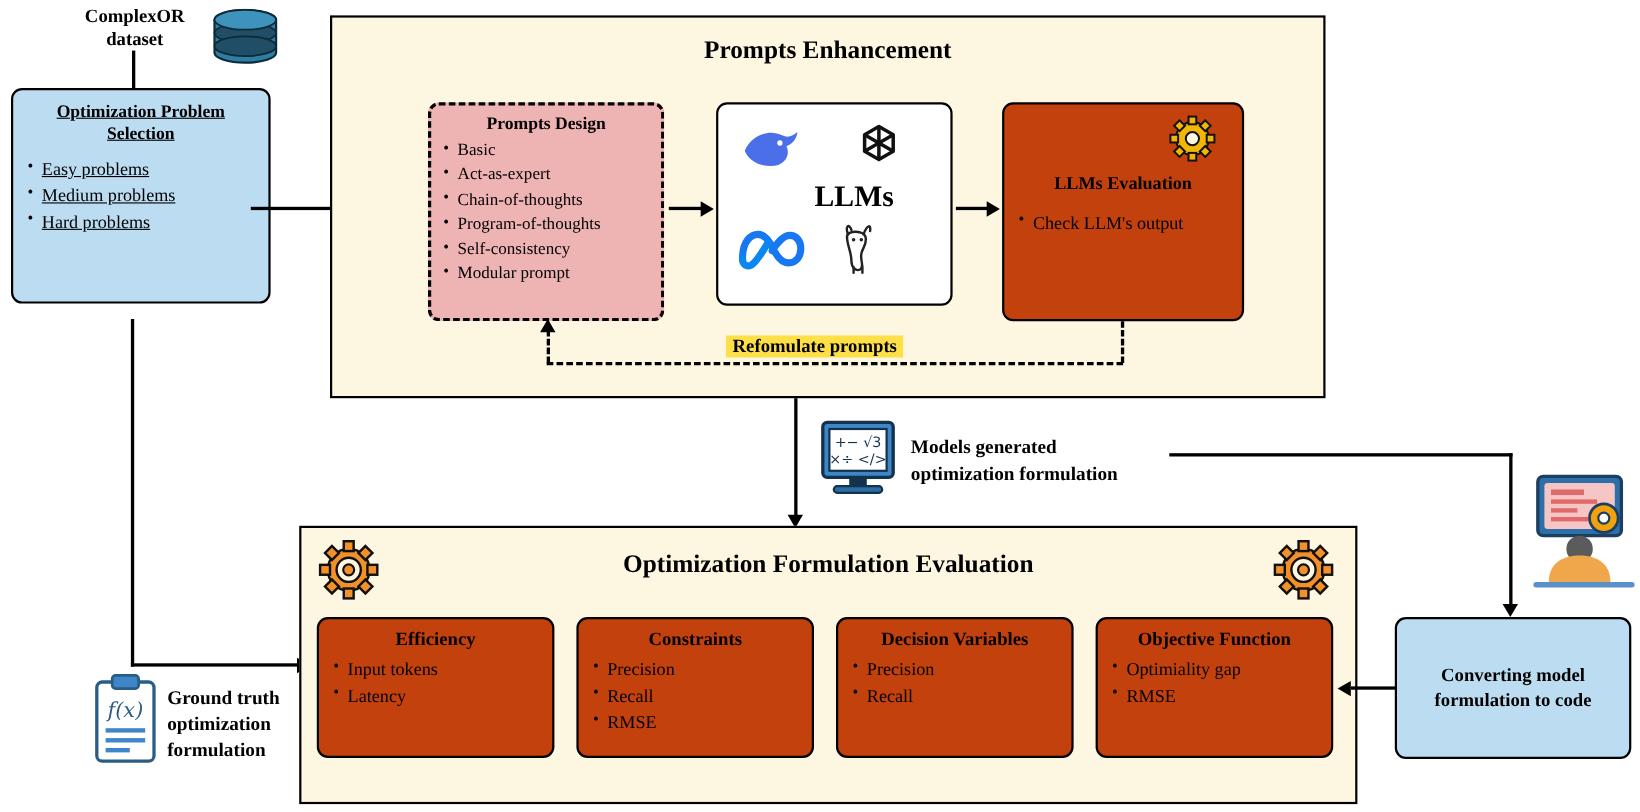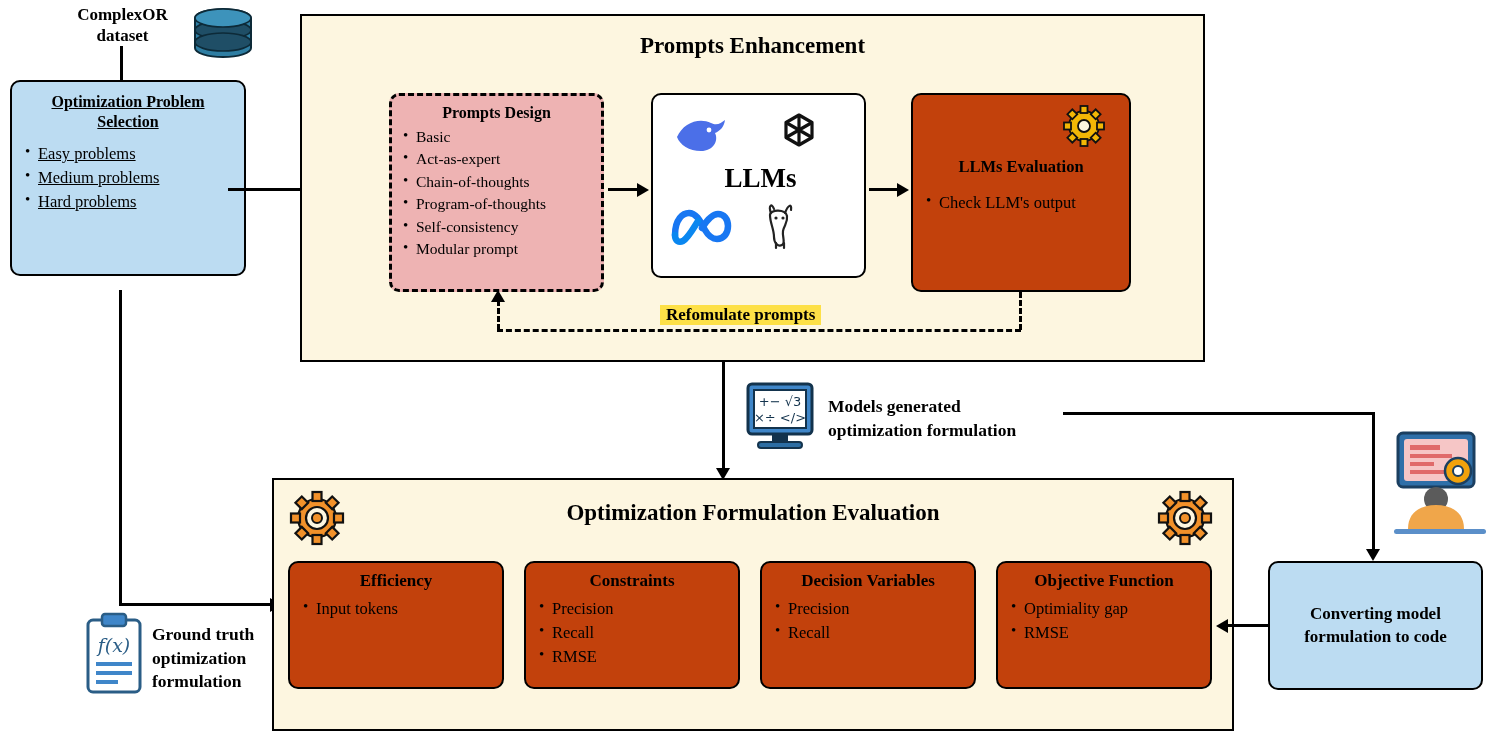--- a/index.html
+++ b/index.html
@@ -181,21 +181,21 @@
   <div class="abs" style="left:120px; top:12px; width:52px; height:52px;">
     <svg width="52" height="52" viewBox="0 0 52 52">
       <g fill="none" stroke="#111" stroke-width="3.2" stroke-linejoin="round">
         <path d="M26 8 L39 15.5 L39 30.5 L26 38 L13 30.5 L13 15.5 Z"></path>
         <path d="M26 8 L26 23 L13 30.5"></path>
         <path d="M39 15.5 L26 23 L39 30.5"></path>
         <path d="M13 15.5 L26 23 L26 38"></path>
       </g>
     </svg>
   </div>
-  <div class="abs title" style="left:0; top:68px; width:215px; font-size:27px;">LLMs</div>
+  <div class="abs title" style="left:0; top:68px; width:215px; font-size:27px;padding-left:16px;">LLMs</div>
   <div class="abs" style="left:16px; top:108px; width:66px; height:44px;">
     <svg width="66" height="44" viewBox="0 0 66 44">
       <path d="M6 32 C6 16, 14 10, 20 10 C28 10, 32 20, 36 27 C40 34, 44 36, 48 36 C55 36, 59 30, 59 23 C59 16, 55 11, 49 11 C43 11, 38 17, 33 25" fill="none" stroke="#1877f2" stroke-width="6.5" stroke-linecap="round"></path>
       <path d="M6 32 C6 38, 10 40, 14 38 C19 35, 24 26, 29 18" fill="none" stroke="#0a87f0" stroke-width="6.5" stroke-linecap="round"></path>
     </svg>
   </div>
   <div class="abs" style="left:105px; top:104px; width:46px; height:52px;">
     <svg width="46" height="52" viewBox="0 0 46 52">
       <g fill="none" stroke="#222" stroke-width="2.2" stroke-linecap="round">
         <path d="M13 14 C10 6, 14 4, 16 10"></path>
@@ -327,20 +327,21 @@
       <circle r="11" fill="#fdf6e0" stroke="#111" stroke-width="2.2"></circle>
       <circle r="5" fill="#f2912a" stroke="#111" stroke-width="2"></circle>
     </g>
   </svg>
 </div>
 
 <div class="abs box-pink" style="left:288px; top:561px; width:216px; height:128px; padding:8px 12px;">
   <div class="title" style="font-size:17px;">Efficiency</div>
   <ul class="bullets" style="margin-top:6px; font-size:16.5px;">
     <li>Input tokens</li>
+    <li>Latency</li>
   </ul>
 </div>
 
 <div class="abs box-pink" style="left:524px; top:561px; width:216px; height:128px; padding:8px 12px;">
   <div class="title" style="font-size:17px;">Constraints</div>
   <ul class="bullets" style="margin-top:6px; font-size:16.5px;">
     <li>Precision</li>
     <li>Recall</li>
     <li>RMSE</li>
   </ul>

